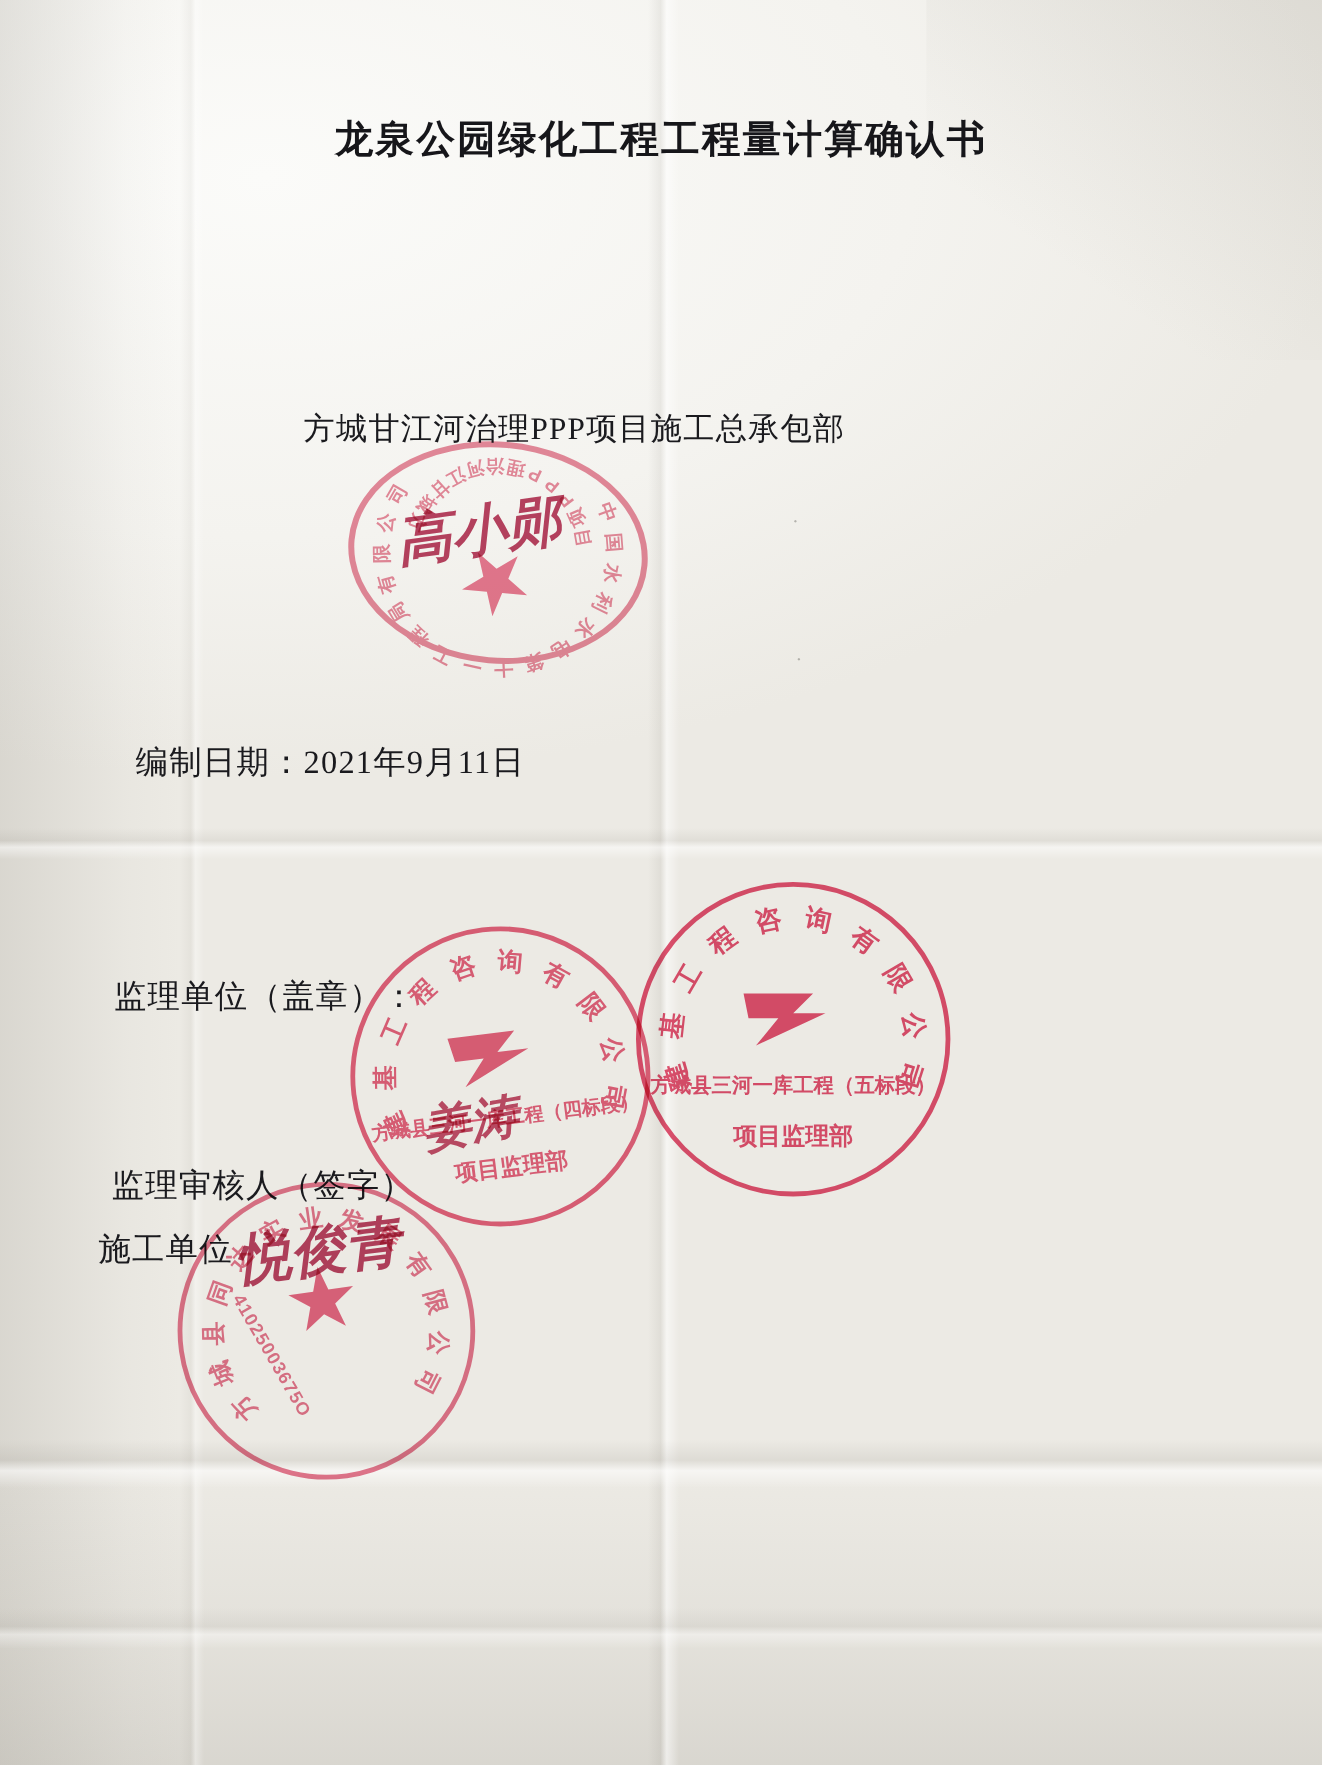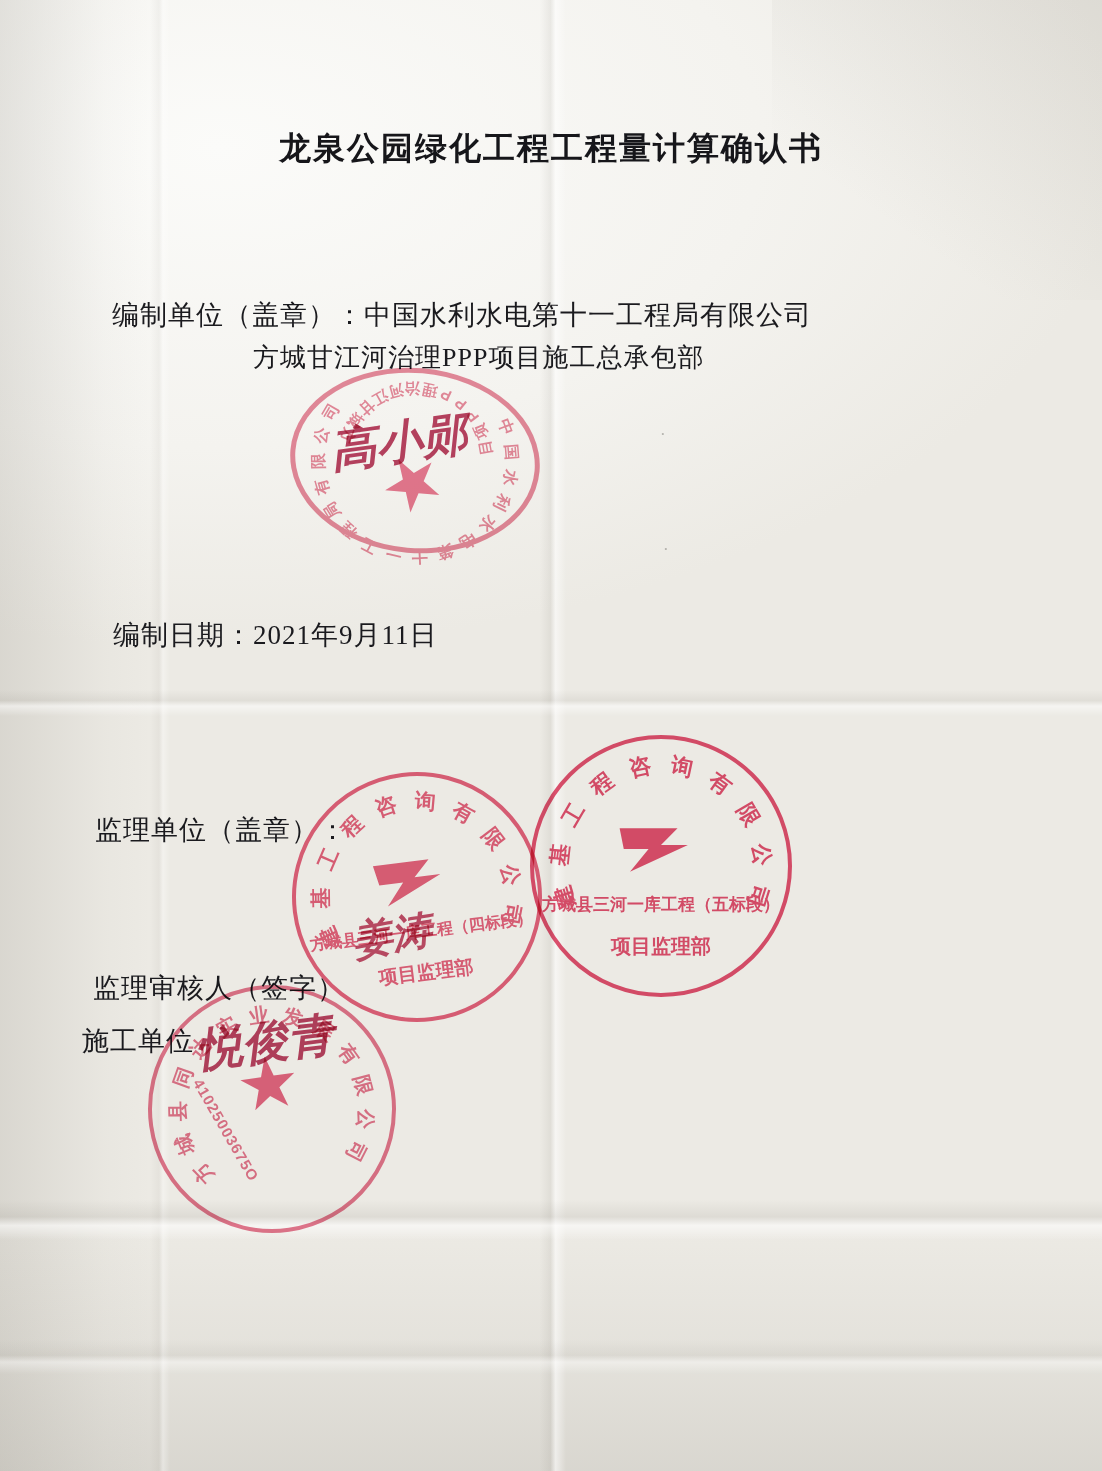--- a/index.html
+++ b/index.html
@@ -62,21 +62,20 @@
   .doc-title {
     position: absolute;
     top: 95px;
     left: 0;
     width: 1102px;
     text-align: center;
     font-size: 32px;
     font-weight: 700;
     letter-spacing: 2px;
     color: #16161a;
-    margin-top: 32px;
   }
 
   .field {
     position: absolute;
     font-size: 27px;
     letter-spacing: 1px;
     white-space: nowrap;
     color: #1a1a1e;
   }
   .field-sub {
@@ -255,21 +254,20 @@
   <div class="shade-topright"></div>
   <div class="shade-bottom"></div>
   <div class="crease crease-v1"></div>
   <div class="crease crease-v2"></div>
   <div class="crease crease-h1"></div>
   <div class="crease crease-h2"></div>
   <div class="crease crease-h3"></div>
 
   <div class="doc-title">龙泉公园绿化工程工程量计算确认书</div>
 
-  <div class="field f-prepare-unit">编制单位（盖章）：中国水利水电第十一工程局有限公司</div>
   <div class="field-sub f-prepare-unit2">方城甘江河治理PPP项目施工总承包部</div>
   <div class="field f-date">编制日期：2021年9月11日</div>
   <div class="field f-supervisor-unit">监理单位（盖章）：</div>
   <div class="field f-supervisor-check">监理审核人（签字）</div>
   <div class="field f-construction-unit">施工单位</div>
 
   <div class="faint-mark" style="left:660px; top:425px;">·</div>
   <div class="faint-mark" style="left:663px; top:540px;">·</div>
 
   <div class="stamp" id="stamp-company">

